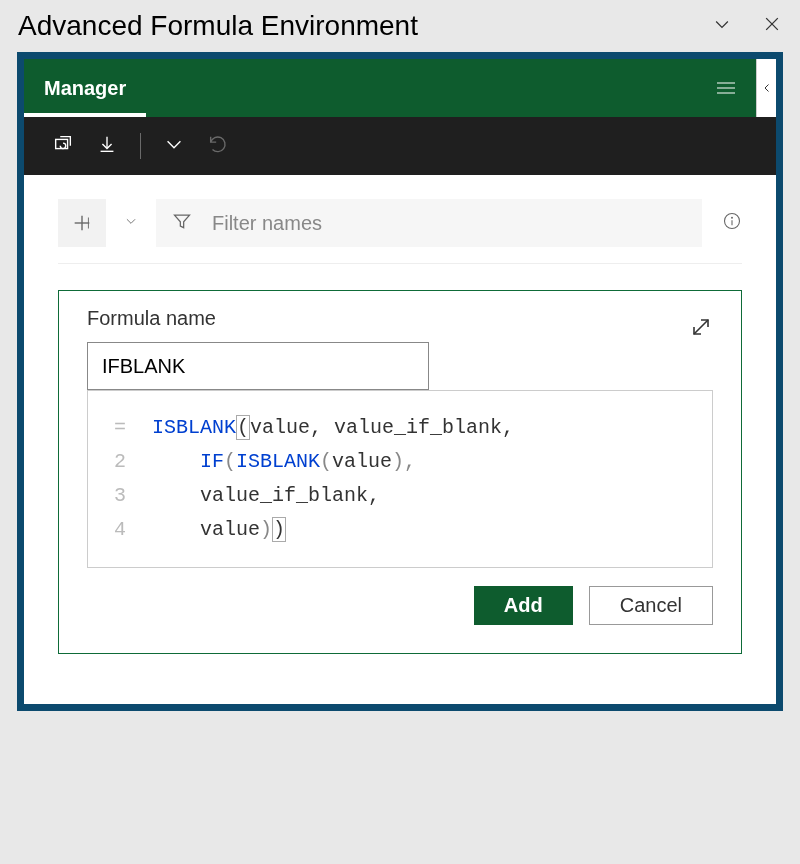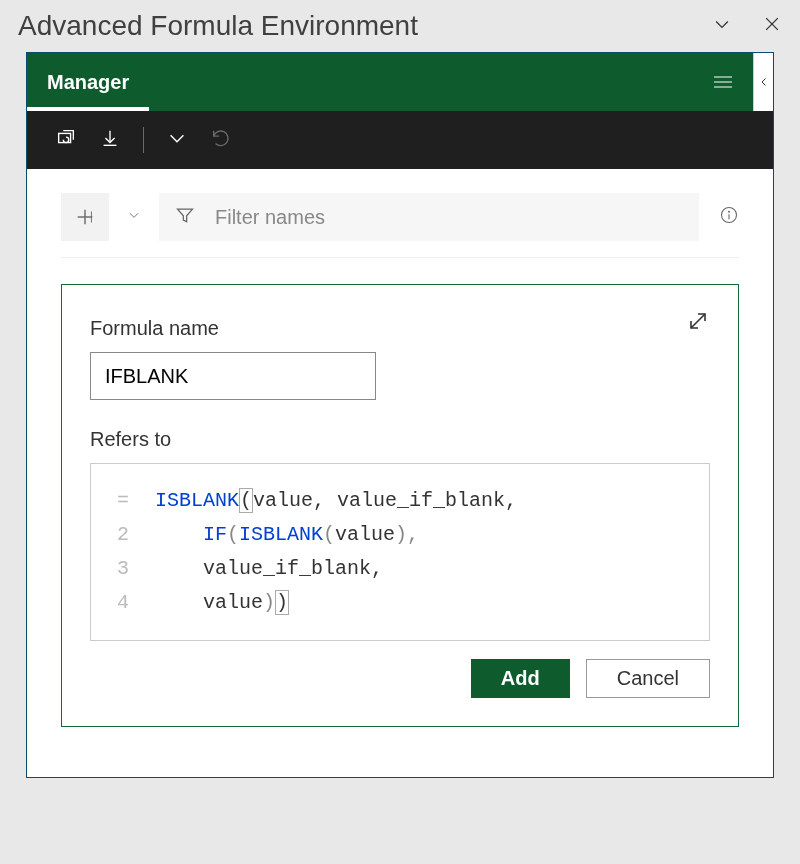--- a/index.html
+++ b/index.html
@@ -13,33 +13,33 @@
     .header {
       display: flex;
       justify-content: space-between;
       align-items: center;
       padding: 10px 18px 10px 18px;
       background: #e8e8e8;
     }
     .header-title {
       font-size: 28px;
       font-weight: 400;
-      color: #404040;
+      color: #000000;
     }
     .header-controls {
       display: flex;
       gap: 30px;
       align-items: center;
     }
     .header-controls svg { width: 20px; height: 20px; stroke: #333; fill: none; stroke-width: 1.5; cursor: pointer; }
 
     .pane {
-      margin: 0 26px;
+      margin: 0 17px;
       background: #fff;
-      border: 1px solid #0c4a6e;
+      border: 7px solid #0c4a6e;
     }
 
     .tabbar {
       background: #0e5c2e;
       display: flex;
       align-items: stretch;
       height: 58px;
       position: relative;
     }
     .tab {
@@ -143,38 +143,38 @@
 
     .divider {
       border: none;
       border-top: 1px solid #eee;
       margin: 0 34px;
     }
 
     .formula-card {
       margin: 26px 34px 50px 34px;
       border: 1px solid #0e6b38;
-      padding: 32px 28px 28px 28px;
+      padding: 16px 28px 28px 28px;
       position: relative;
     }
     .expand-icon {
       position: absolute;
       top: 24px;
       right: 28px;
       cursor: pointer;
     }
     .expand-icon svg { width: 24px; height: 24px; stroke: #333; fill: none; stroke-width: 1.6; }
 
     .field-label {
       font-size: 20px;
       color: #333;
       margin-bottom: 12px;
     }
     .name-input {
-      width: 286px;
+      width: 342px;
       height: 48px;
       border: 1px solid #888;
       padding: 0 14px;
       font-size: 20px;
       font-family: inherit;
       outline: none;
     }
 
     .refers-label {
       margin-top: 28px;
@@ -328,21 +328,20 @@
       <svg viewBox="0 0 24 24">
           <line x1="5" y1="19" x2="19" y2="5"></line>
           <polyline points="12 5 19 5 19 12"></polyline>
           <polyline points="12 19 5 19 5 12"></polyline>
         </svg>
     </div>
 
     <div class="field-label">Formula name</div>
     <input class="name-input" type="text" value="IFBLANK" style="">
 
-    <div class="field-label refers-label">Refers to</div>
 
     <div class="code-box"><span class="gutter">=</span><span class="kw">ISBLANK</span><span class="cursor-box">(</span><span>value, value_if_blank,</span>
 <span class="gutter">2</span>    <span class="kw">IF</span><span class="paren">(</span><span class="kw">ISBLANK</span><span class="paren">(</span><span>value</span><span class="paren">),</span>
 <span class="gutter">3</span>    <span>value_if_blank,</span>
 <span class="gutter">4</span>    <span>value</span><span class="paren">)</span><span class="cursor-box">)</span></div>
 
     <div class="btn-row">
       <button class="btn btn-primary">Add</button>
       <button class="btn btn-secondary">Cancel</button>
     </div>

